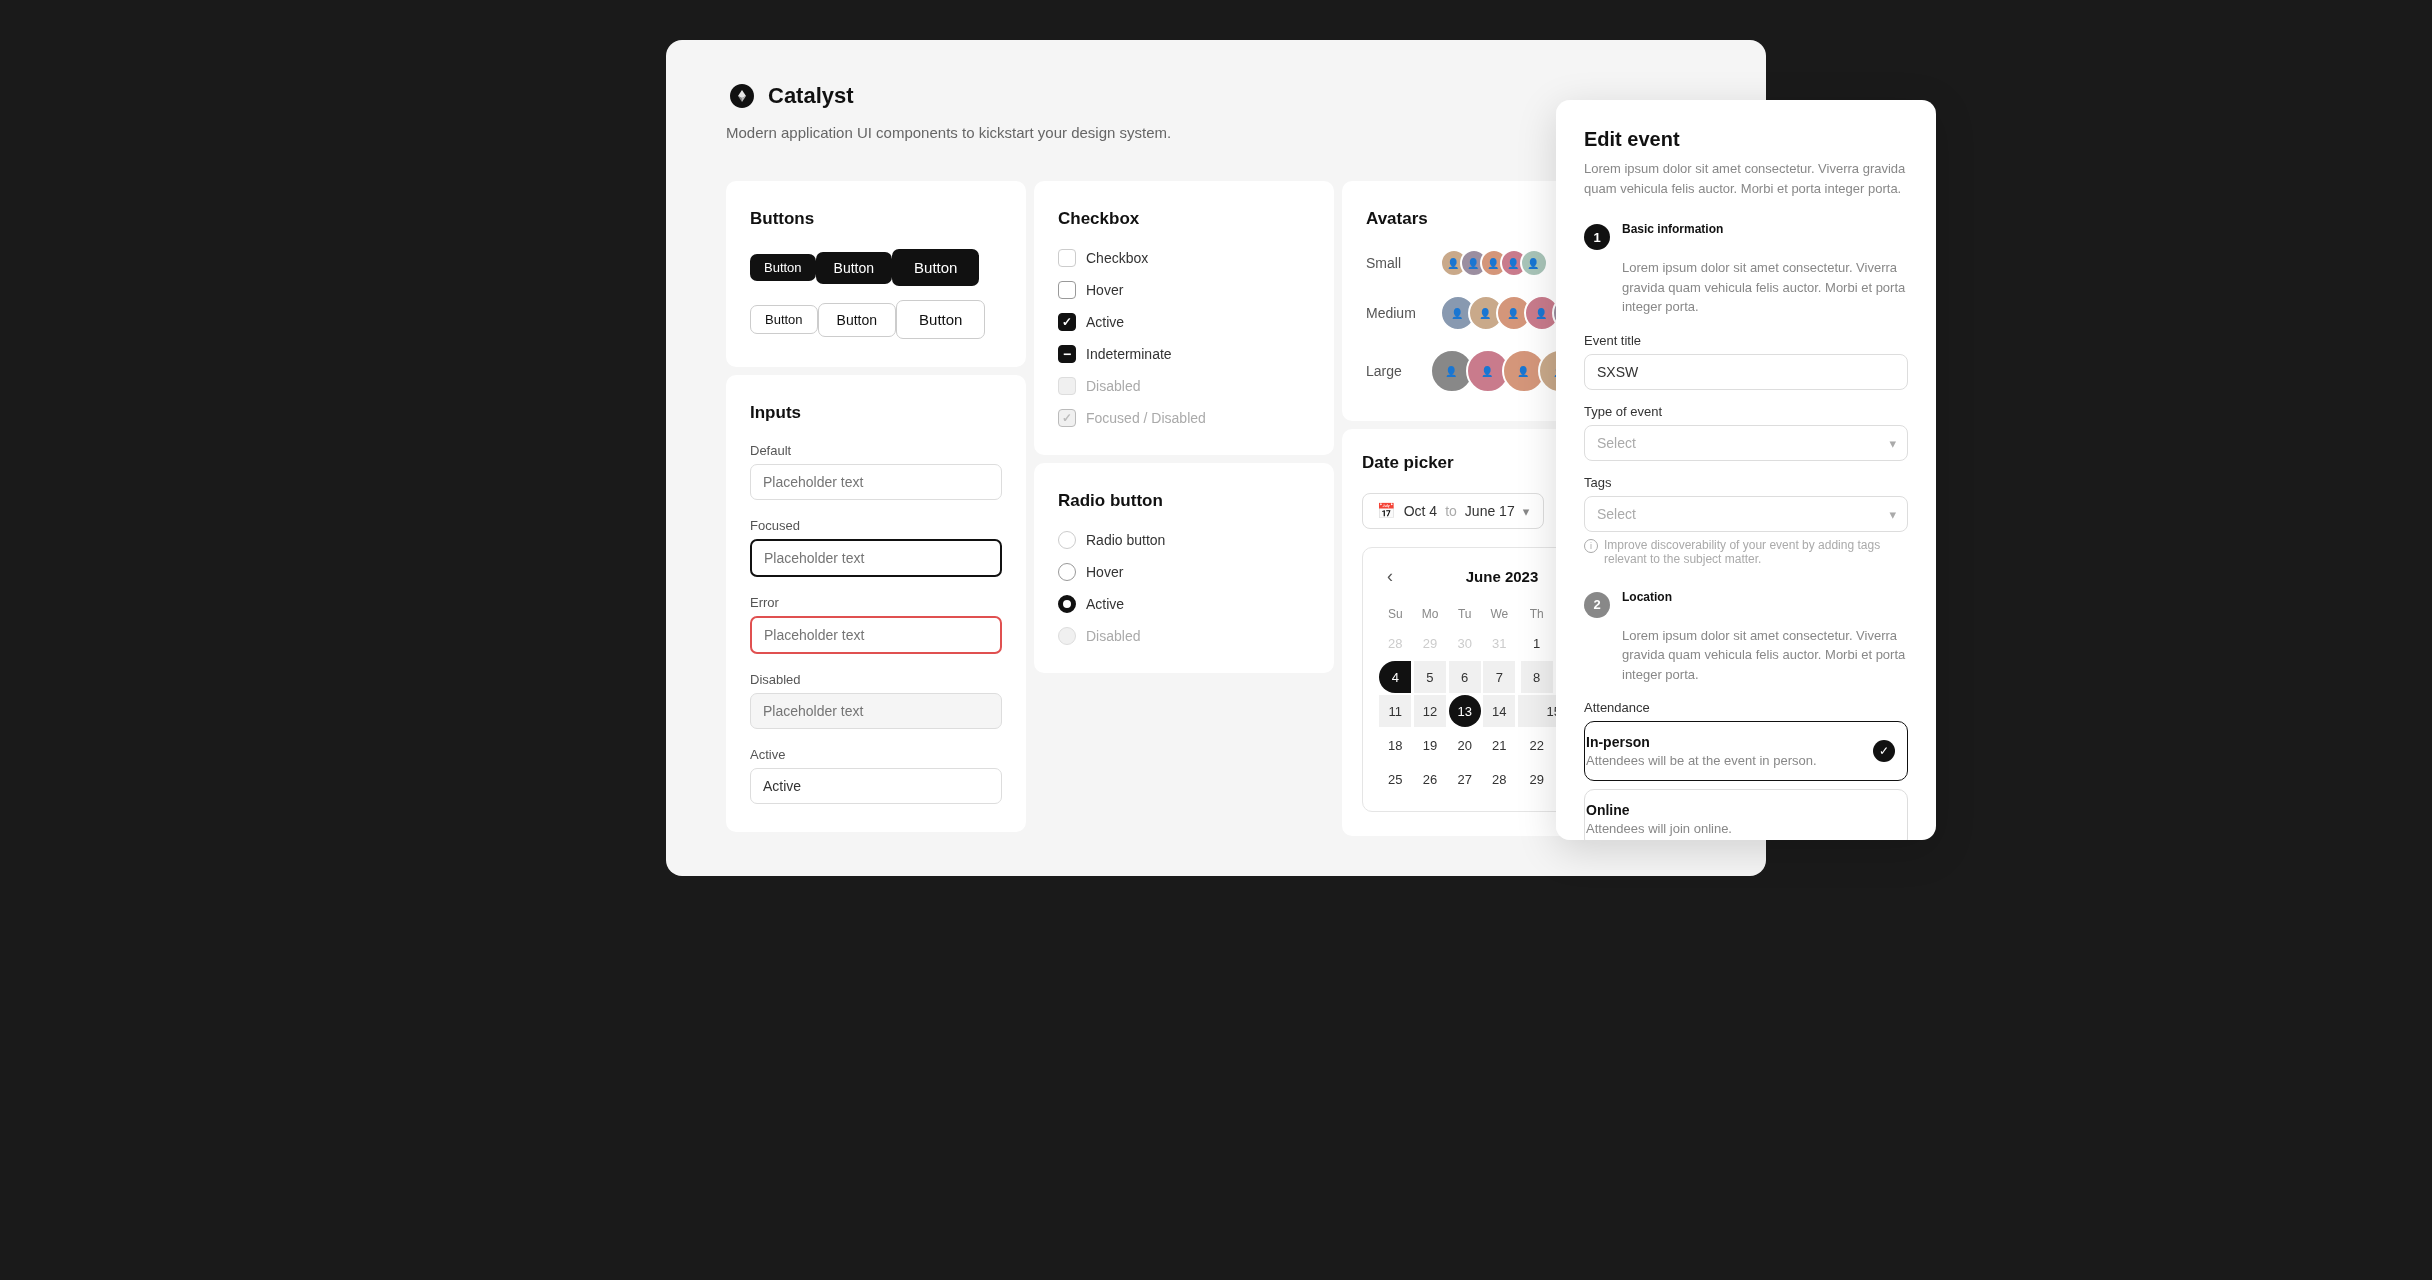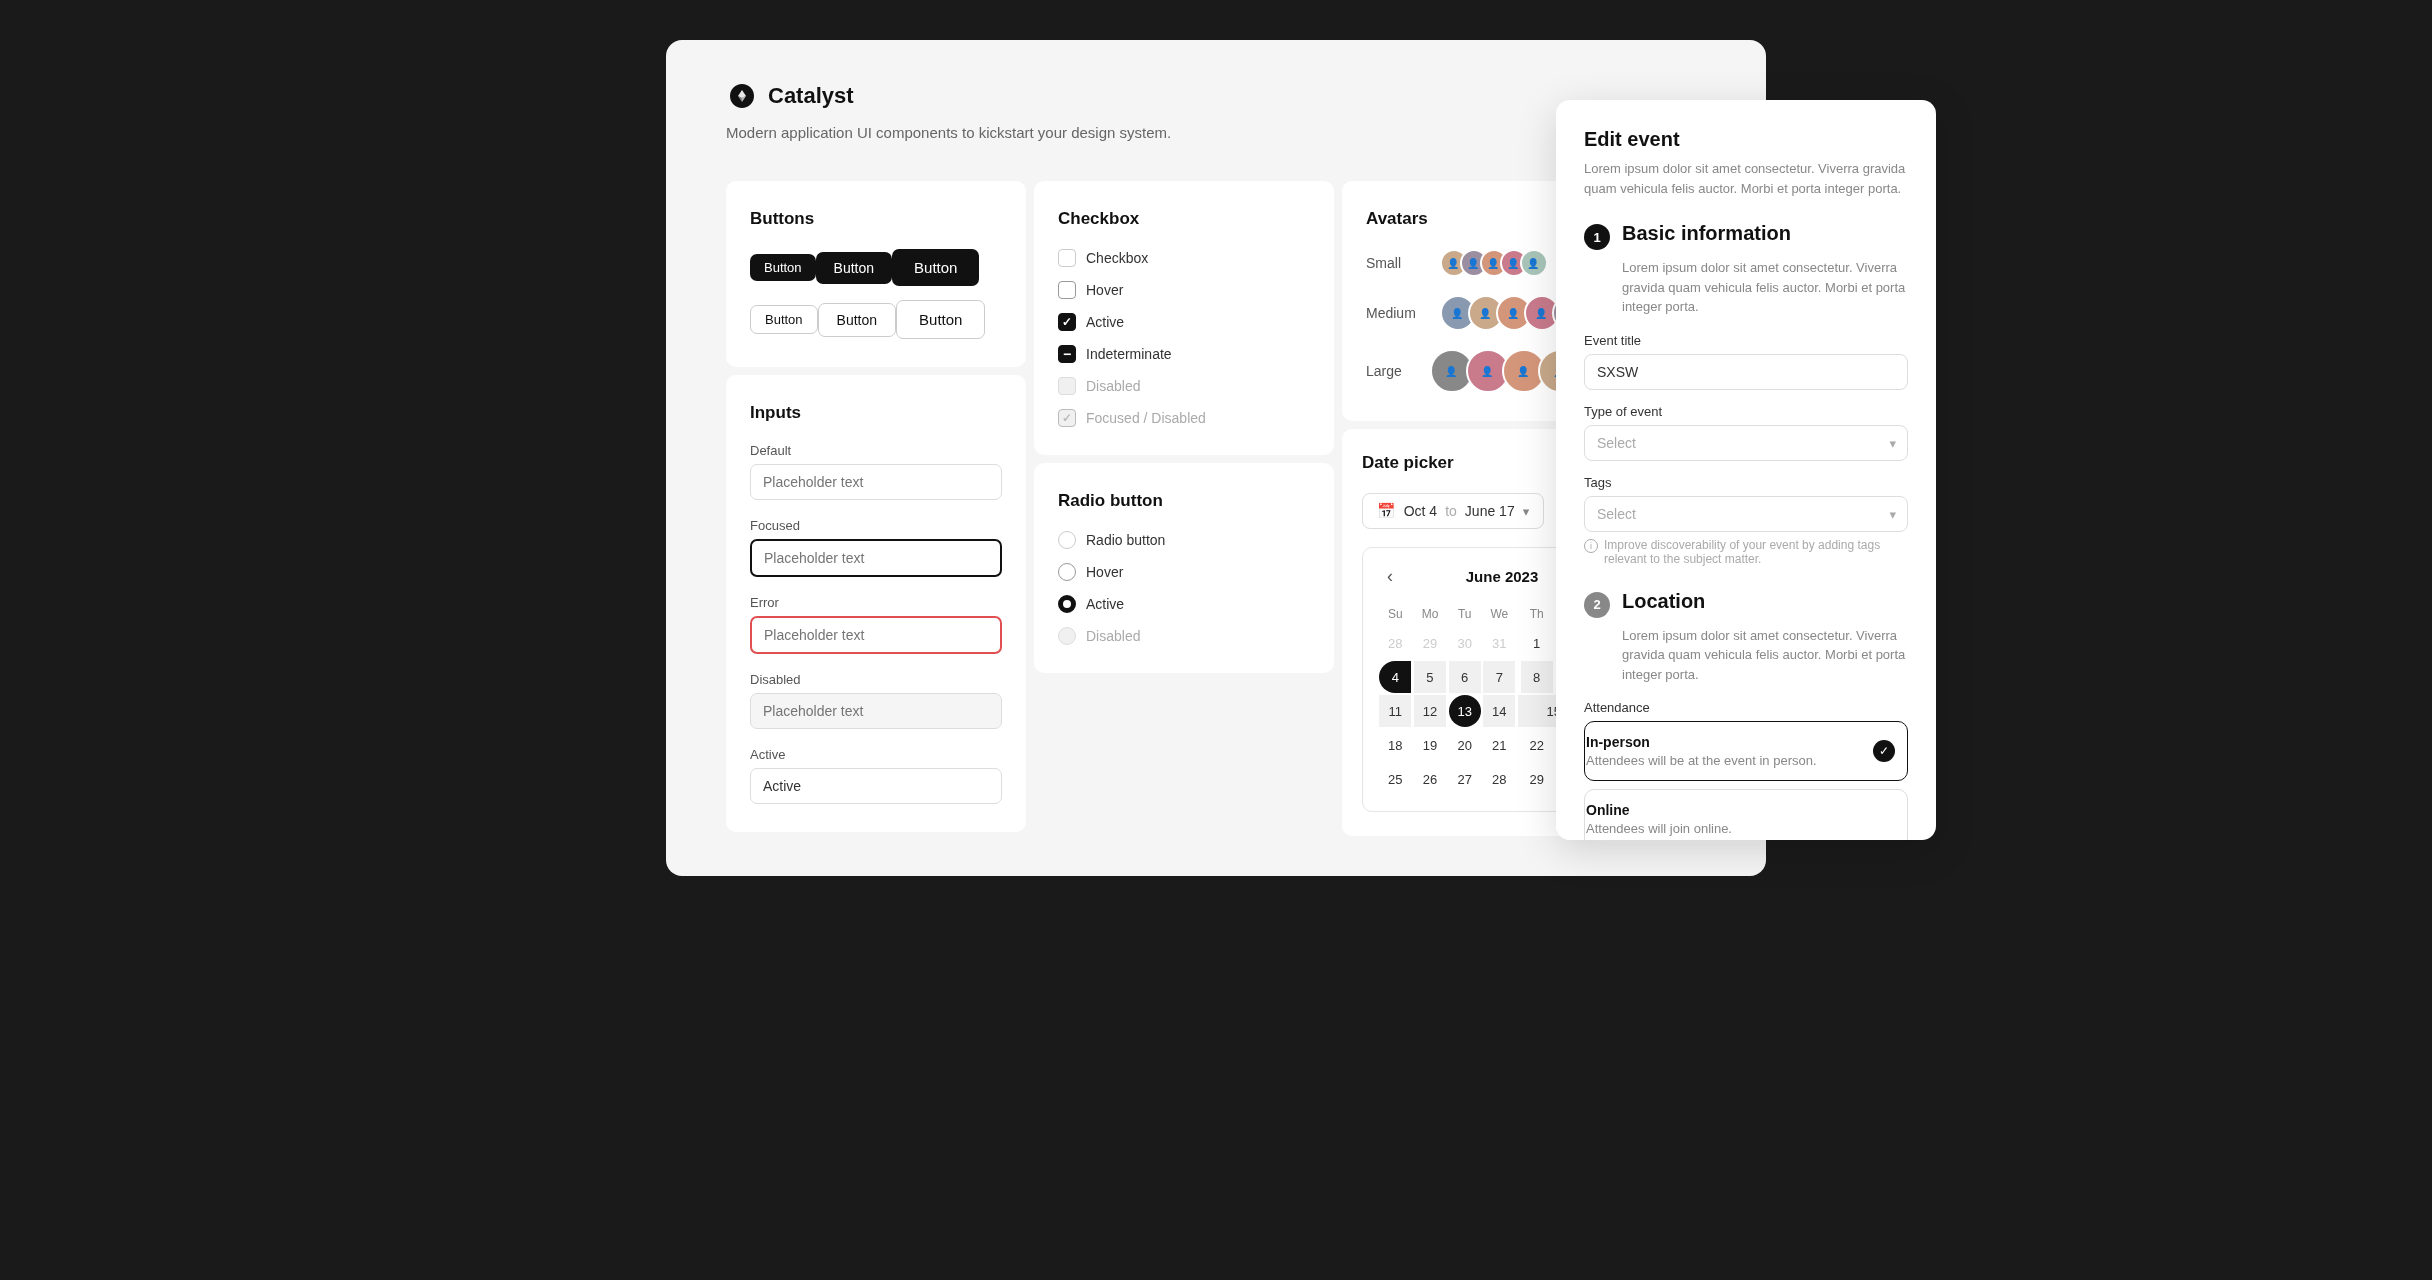--- a/index.html
+++ b/index.html
@@ -349,21 +349,21 @@
       border-radius: 50%;
       display: flex;
       align-items: center;
       justify-content: center;
       font-size: 13px;
       font-weight: 700;
       flex-shrink: 0;
       margin-top: 2px;
     }
     .step-title {
-      font-size: 20px;
+      font-size: 12px;
       font-weight: 600;
       color: #111;
     }
     .step-desc {
       font-size: 13px;
       color: #888;
       line-height: 1.5;
       margin-bottom: 16px;
       padding-left: 38px;
     }

